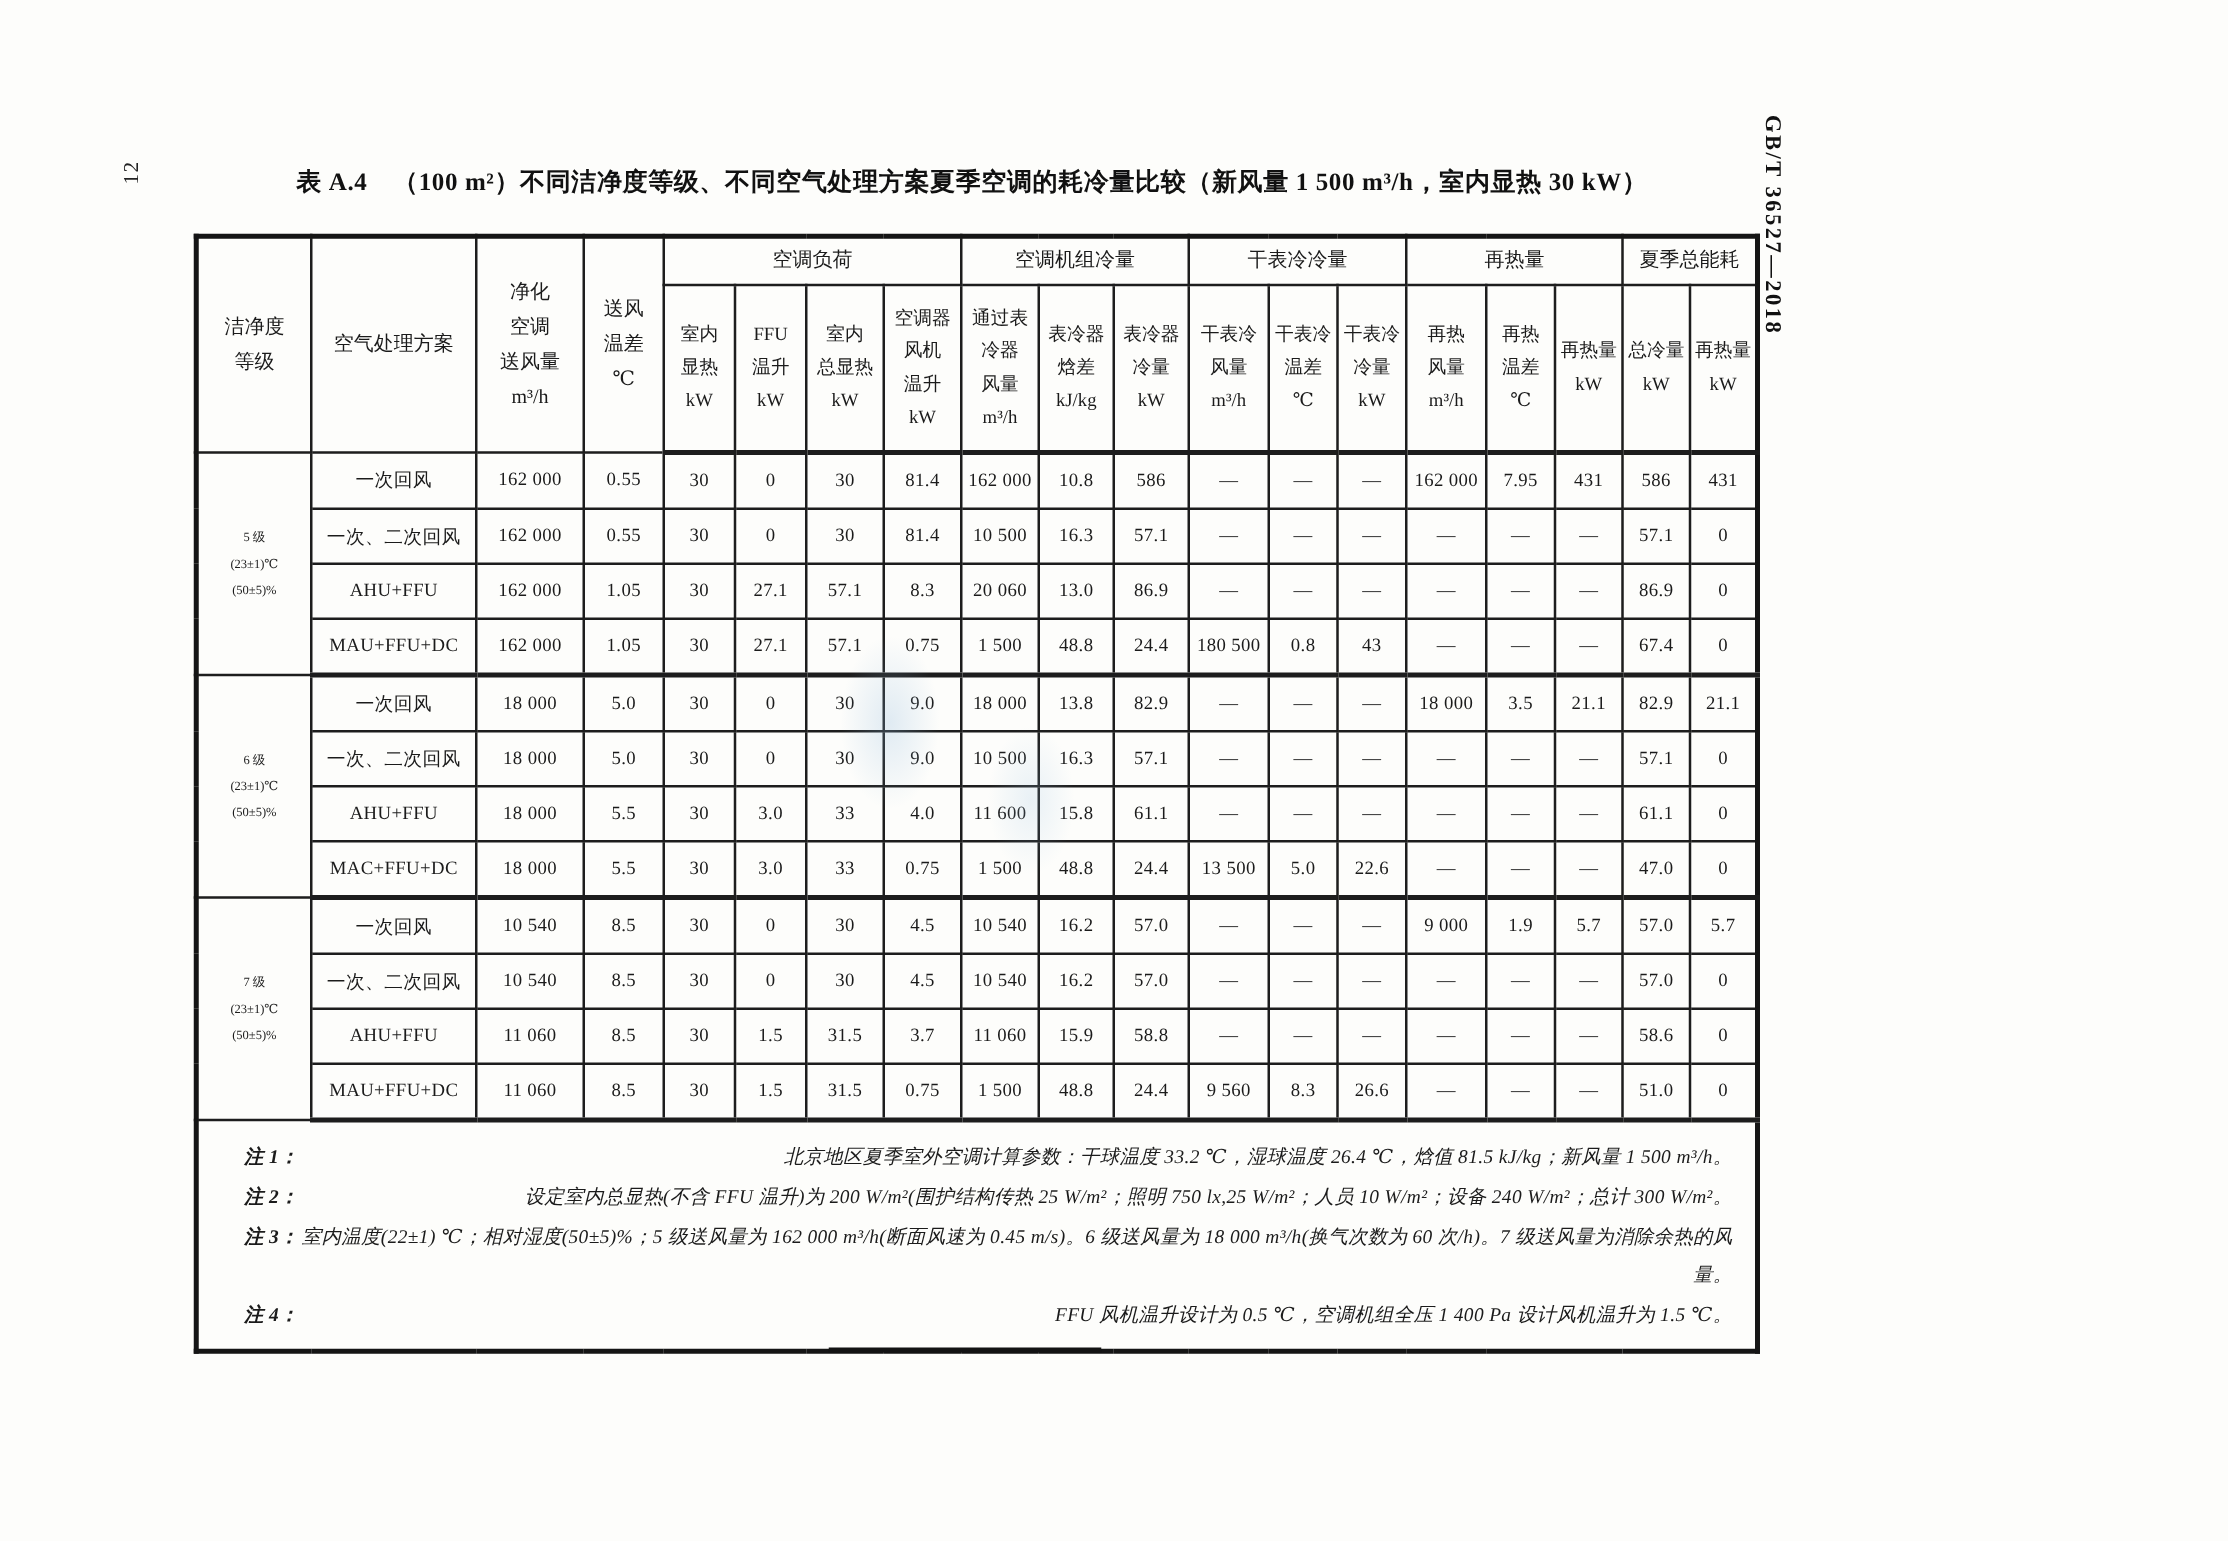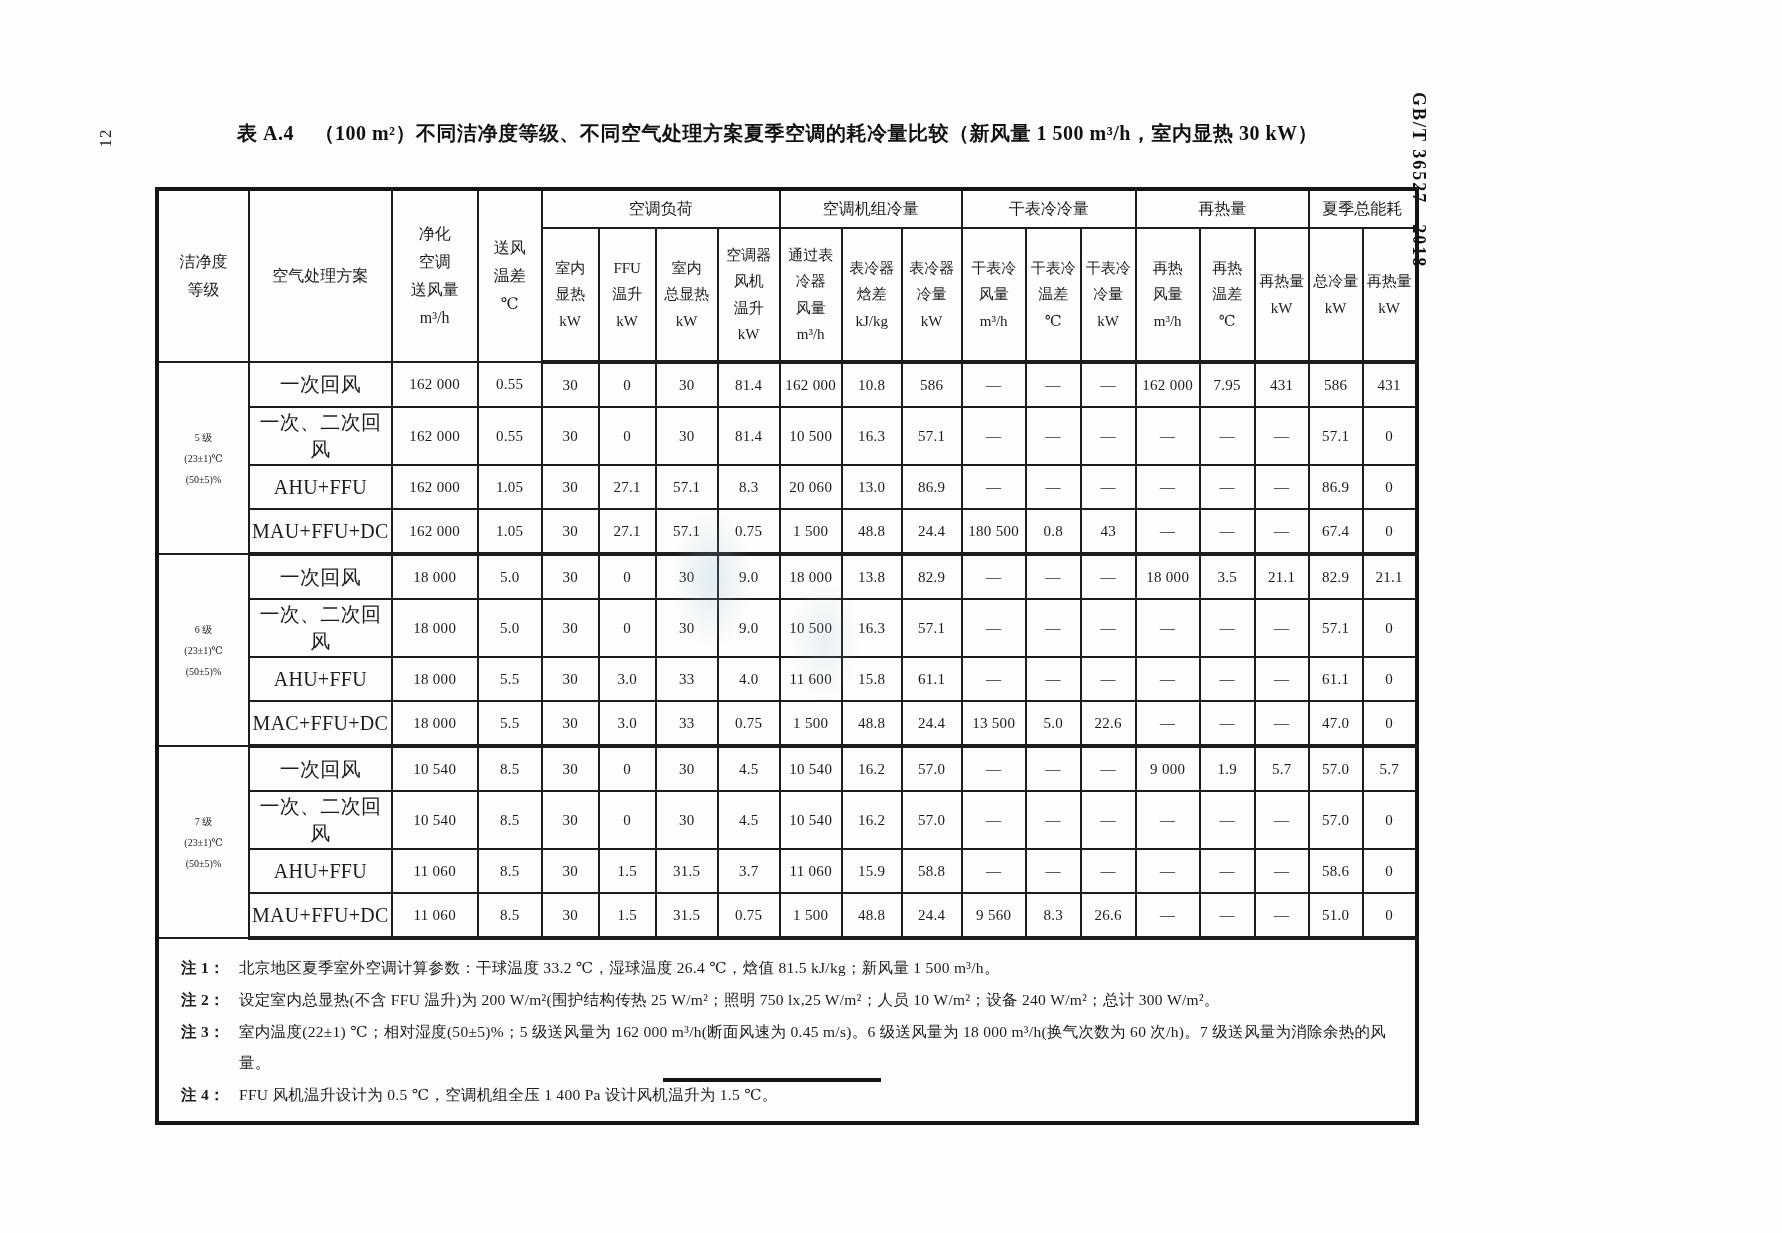--- a/index.html
+++ b/index.html
@@ -13,21 +13,21 @@
     position:absolute;left:96px;top:128px;
     transform:rotate(-90deg);transform-origin:center;
     font-size:17px;letter-spacing:1px;color:#222;
   }
   .standard-code{
     position:absolute;left:1408px;top:92px;
     writing-mode:vertical-rl;
     font-size:18px;font-weight:bold;letter-spacing:2px;color:#111;
   }
   .doc-title{
-    position:absolute;left:155px;top:120px;width:1245px;
+    position:absolute;left:155px;top:132px;width:1245px;
     text-align:center;font-size:20px;font-weight:bold;color:#111;
     letter-spacing:.5px;
   }
   .table-wrap{position:absolute;left:155px;top:187px;}
   table{
     border-collapse:collapse;table-layout:fixed;
     border:4px solid #151515;
     background:transparent;
   }
   th,td{
@@ -36,26 +36,26 @@
     font-weight:normal;
     font-size:15px;color:#1b1b1b;
     padding:1px 2px;
     overflow:hidden;
   }
   thead tr.group-row th{height:34px;font-size:16px;}
   thead tr.sub-row th{height:129px;}
   .hcell{white-space:pre-line;line-height:1.75;margin-left:36px;}
   tbody td{height:40px;font-size:15px;letter-spacing:.3px;}
   tbody th.rowgroup{white-space:pre-line;line-height:2.1;font-size:10px;}
-  td.scheme{font-size:20px;}
+  td.scheme{font-size:15px;}
   tr.group-end td, tr.group-end th{border-bottom-width:4px;}
   thead tr.sub-row th{border-bottom-width:4px;}
   td.notes-cell{
-    text-align:left;vertical-align:top;
-    padding:12px 18px 10px 22px;height:auto;
+    text-align:right;vertical-align:top;
+    padding:12px 18px 10px 22px;height:auto;font-style:italic;
   }
   .note{display:flex;line-height:2.05;font-size:15.5px;}
   .note-label{font-weight:bold;white-space:nowrap;flex:0 0 58px;}
   .note-text{flex:1;}
   .end-line{
     position:absolute;left:663px;top:1078px;width:218px;height:4px;
     background:#131313;
   }
   .smudge{position:absolute;pointer-events:none;}
   .smudge-1{left:672px;top:508px;width:80px;height:140px;

